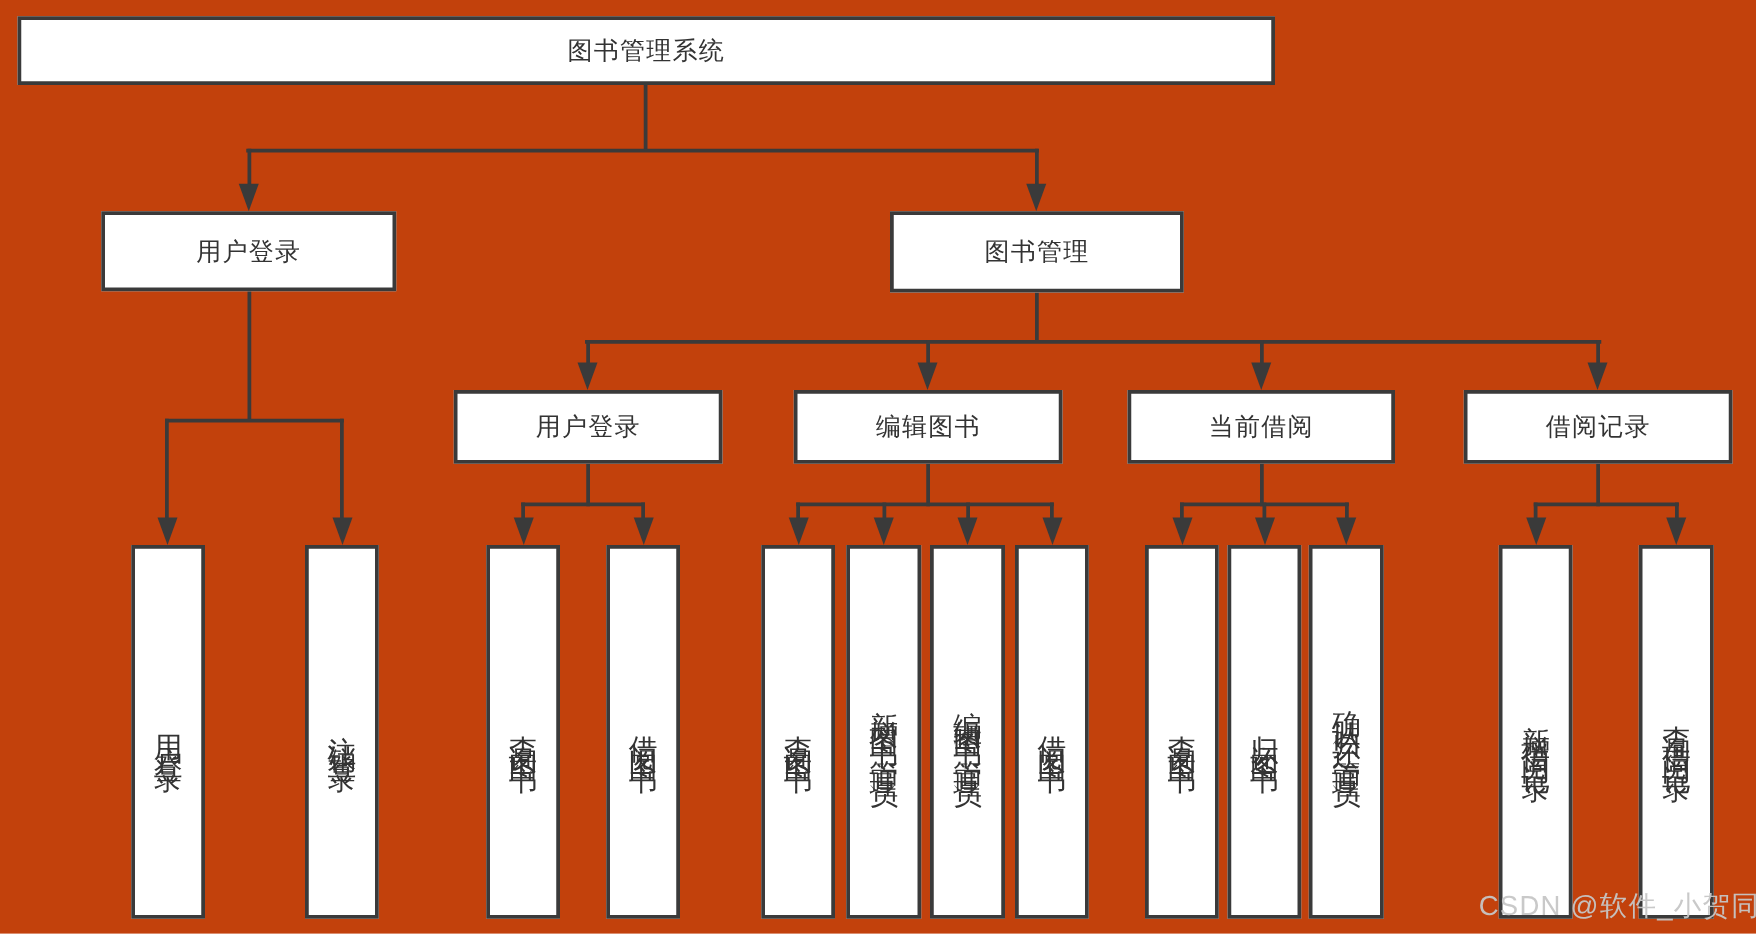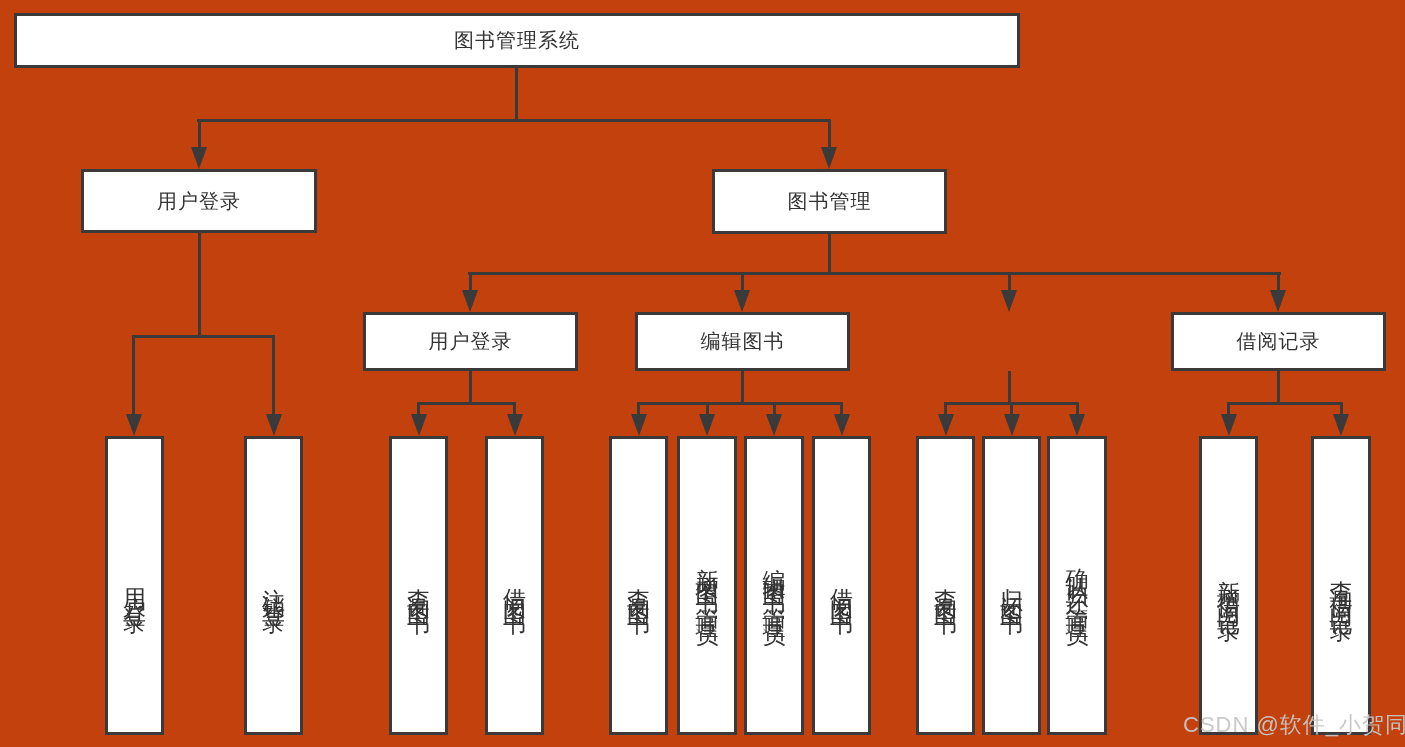--- a/index.html
+++ b/index.html
@@ -84,20 +84,21 @@
   <div class="line" style="left:741px;top:272px;width:3px;height:22px;"></div>
   <div class="line" style="left:1008px;top:272px;width:3px;height:22px;"></div>
   <div class="line" style="left:1277px;top:272px;width:3px;height:22px;"></div>
   <div class="arrow" style="left:462px;top:290px;"></div>
   <div class="arrow" style="left:734px;top:290px;"></div>
   <div class="arrow" style="left:1001px;top:290px;"></div>
   <div class="arrow" style="left:1270px;top:290px;"></div>
 
   <div class="box hbox" style="left:363px;top:312px;width:215px;height:59px;">用户登录</div>
   <div class="box hbox" style="left:635px;top:312px;width:215px;height:59px;">编辑图书</div>
+  <div class="box hbox" style="left:902px;top:312px;width:214px;height:59px;">当前借阅</div>
   <div class="box hbox" style="left:1171px;top:312px;width:215px;height:59px;">借阅记录</div>
 
   <div class="line" style="left:469px;top:371px;width:3px;height:34px;"></div>
   <div class="line" style="left:417px;top:402px;width:99px;height:3px;"></div>
   <div class="line" style="left:417px;top:402px;width:3px;height:16px;"></div>
   <div class="line" style="left:513px;top:402px;width:3px;height:16px;"></div>
   <div class="arrow" style="left:411px;top:414px;"></div>
   <div class="arrow" style="left:507px;top:414px;"></div>
 
   <div class="line" style="left:741px;top:371px;width:3px;height:34px;"></div>

